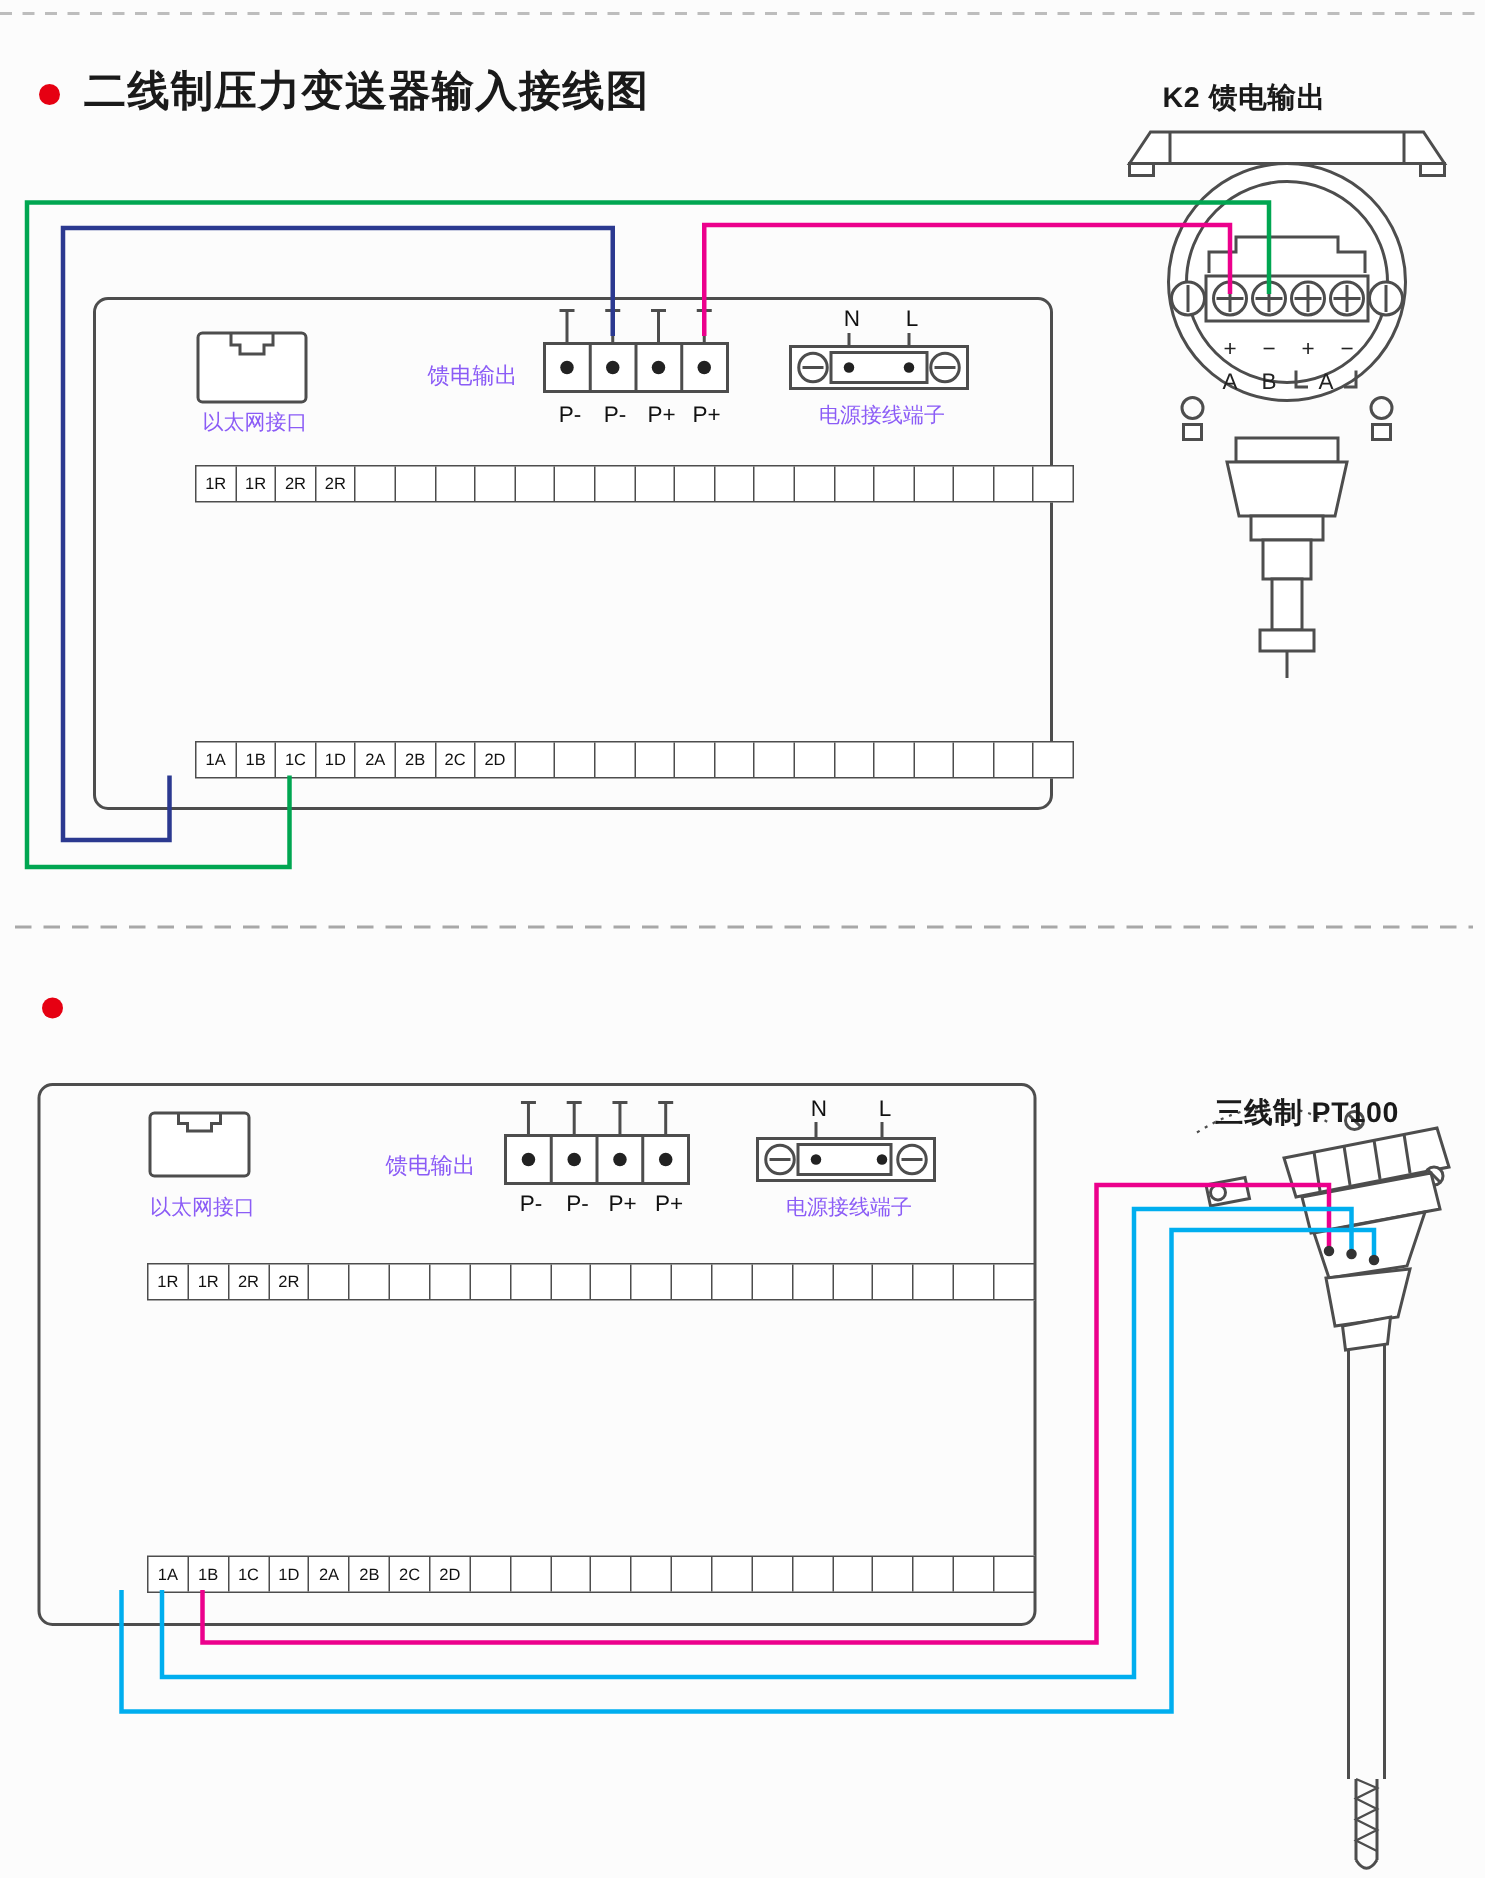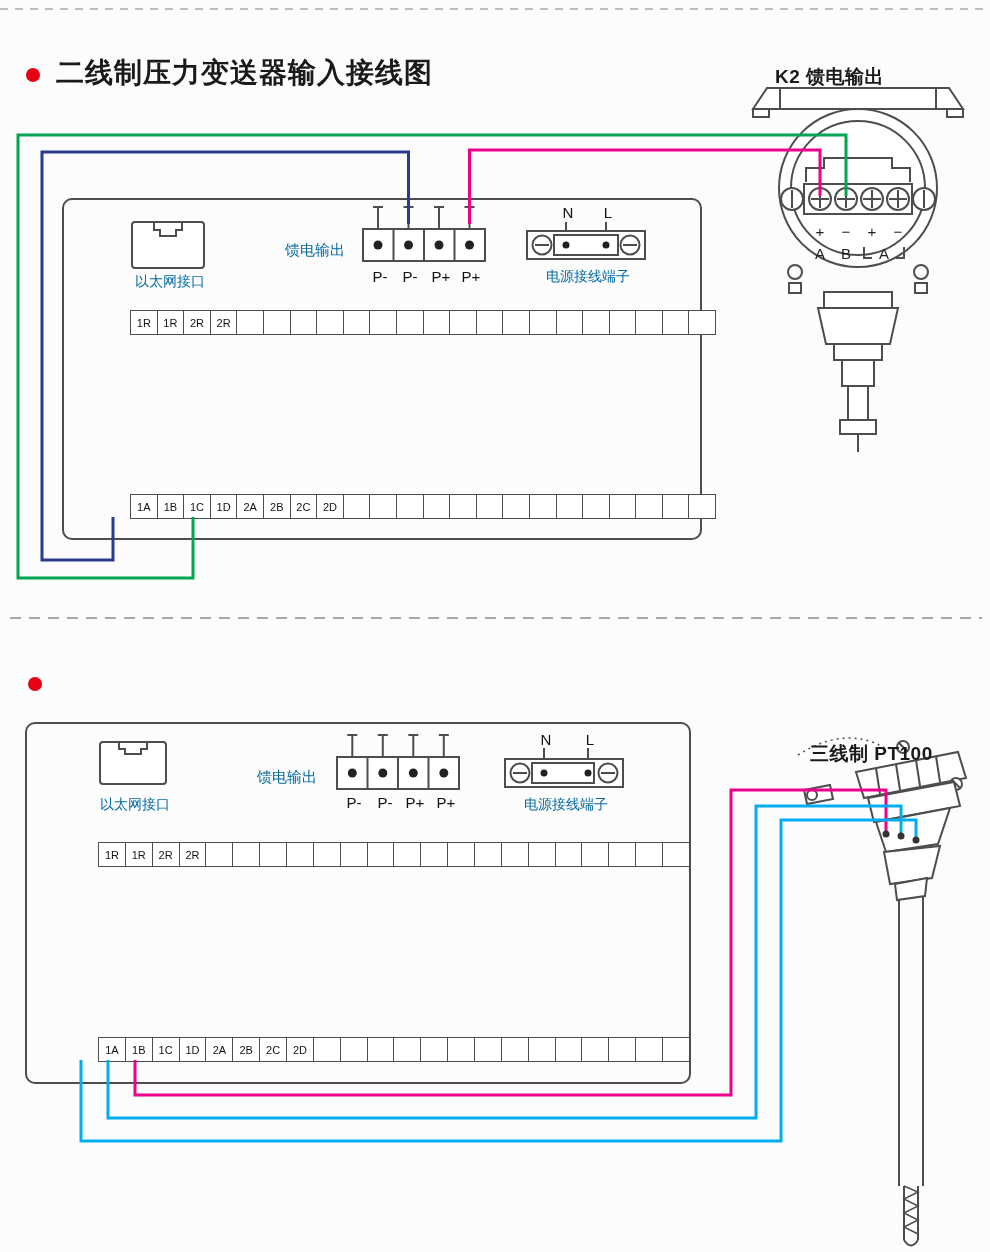--- a/index.html
+++ b/index.html
@@ -4,26 +4,26 @@
 <style>
   * { margin:0; padding:0; box-sizing:border-box; }
   html,body { background:#ffffff; }
   .page {
     position:relative; width:990px; height:1252px; background:#fcfcfc;
     font-family:"Liberation Sans","DejaVu Sans",sans-serif; color:#1a1a1a; overflow:hidden;
   }
   svg.layer { position:absolute; left:0; top:0; }
   #art-layer  { z-index:1; }
   #wire-layer { z-index:3; pointer-events:none; }
-  .abs { position:absolute; z-index:2;margin-top:12px; }
+  .abs { position:absolute; z-index:2; }
   .title { font-size:28px; font-weight:600; letter-spacing:1px; white-space:nowrap; }
   .bullet { width:14px; height:14px; border-radius:50%; }
   .device-label { font-size:19px; font-weight:600; letter-spacing:.5px; white-space:nowrap; }
   .panel { position:absolute; z-index:2; border:2px solid #4d4d4d; border-radius:10px; background:transparent; }
-  .small-label { position:absolute; font-size:14px; color:#0369a1; white-space:nowrap; }
+  .small-label { position:absolute; font-size:14px; color:#8b5cf6; white-space:nowrap; }
   .feed-label { font-size:15px; }
   .plabel { position:absolute; font-size:15px; width:30px; text-align:center; color:#111; }
   .nl { position:absolute; font-size:15px; width:16px; text-align:center; color:#111; }
   .strip { position:absolute; display:flex; height:25px; border:1.5px solid #4d4d4d; background:#fff;margin-left:28px; }
   .strip .cell { flex:1; border-right:1px solid #4d4d4d; font-size:11px; display:flex; align-items:center; justify-content:center; color:#111; overflow:hidden; }
   .strip .cell:last-child { border-right:none; }
   text { font-family:"Liberation Sans","DejaVu Sans",sans-serif; fill:#222; font-size:15px; }
 </style>
 </head>
 <body>

